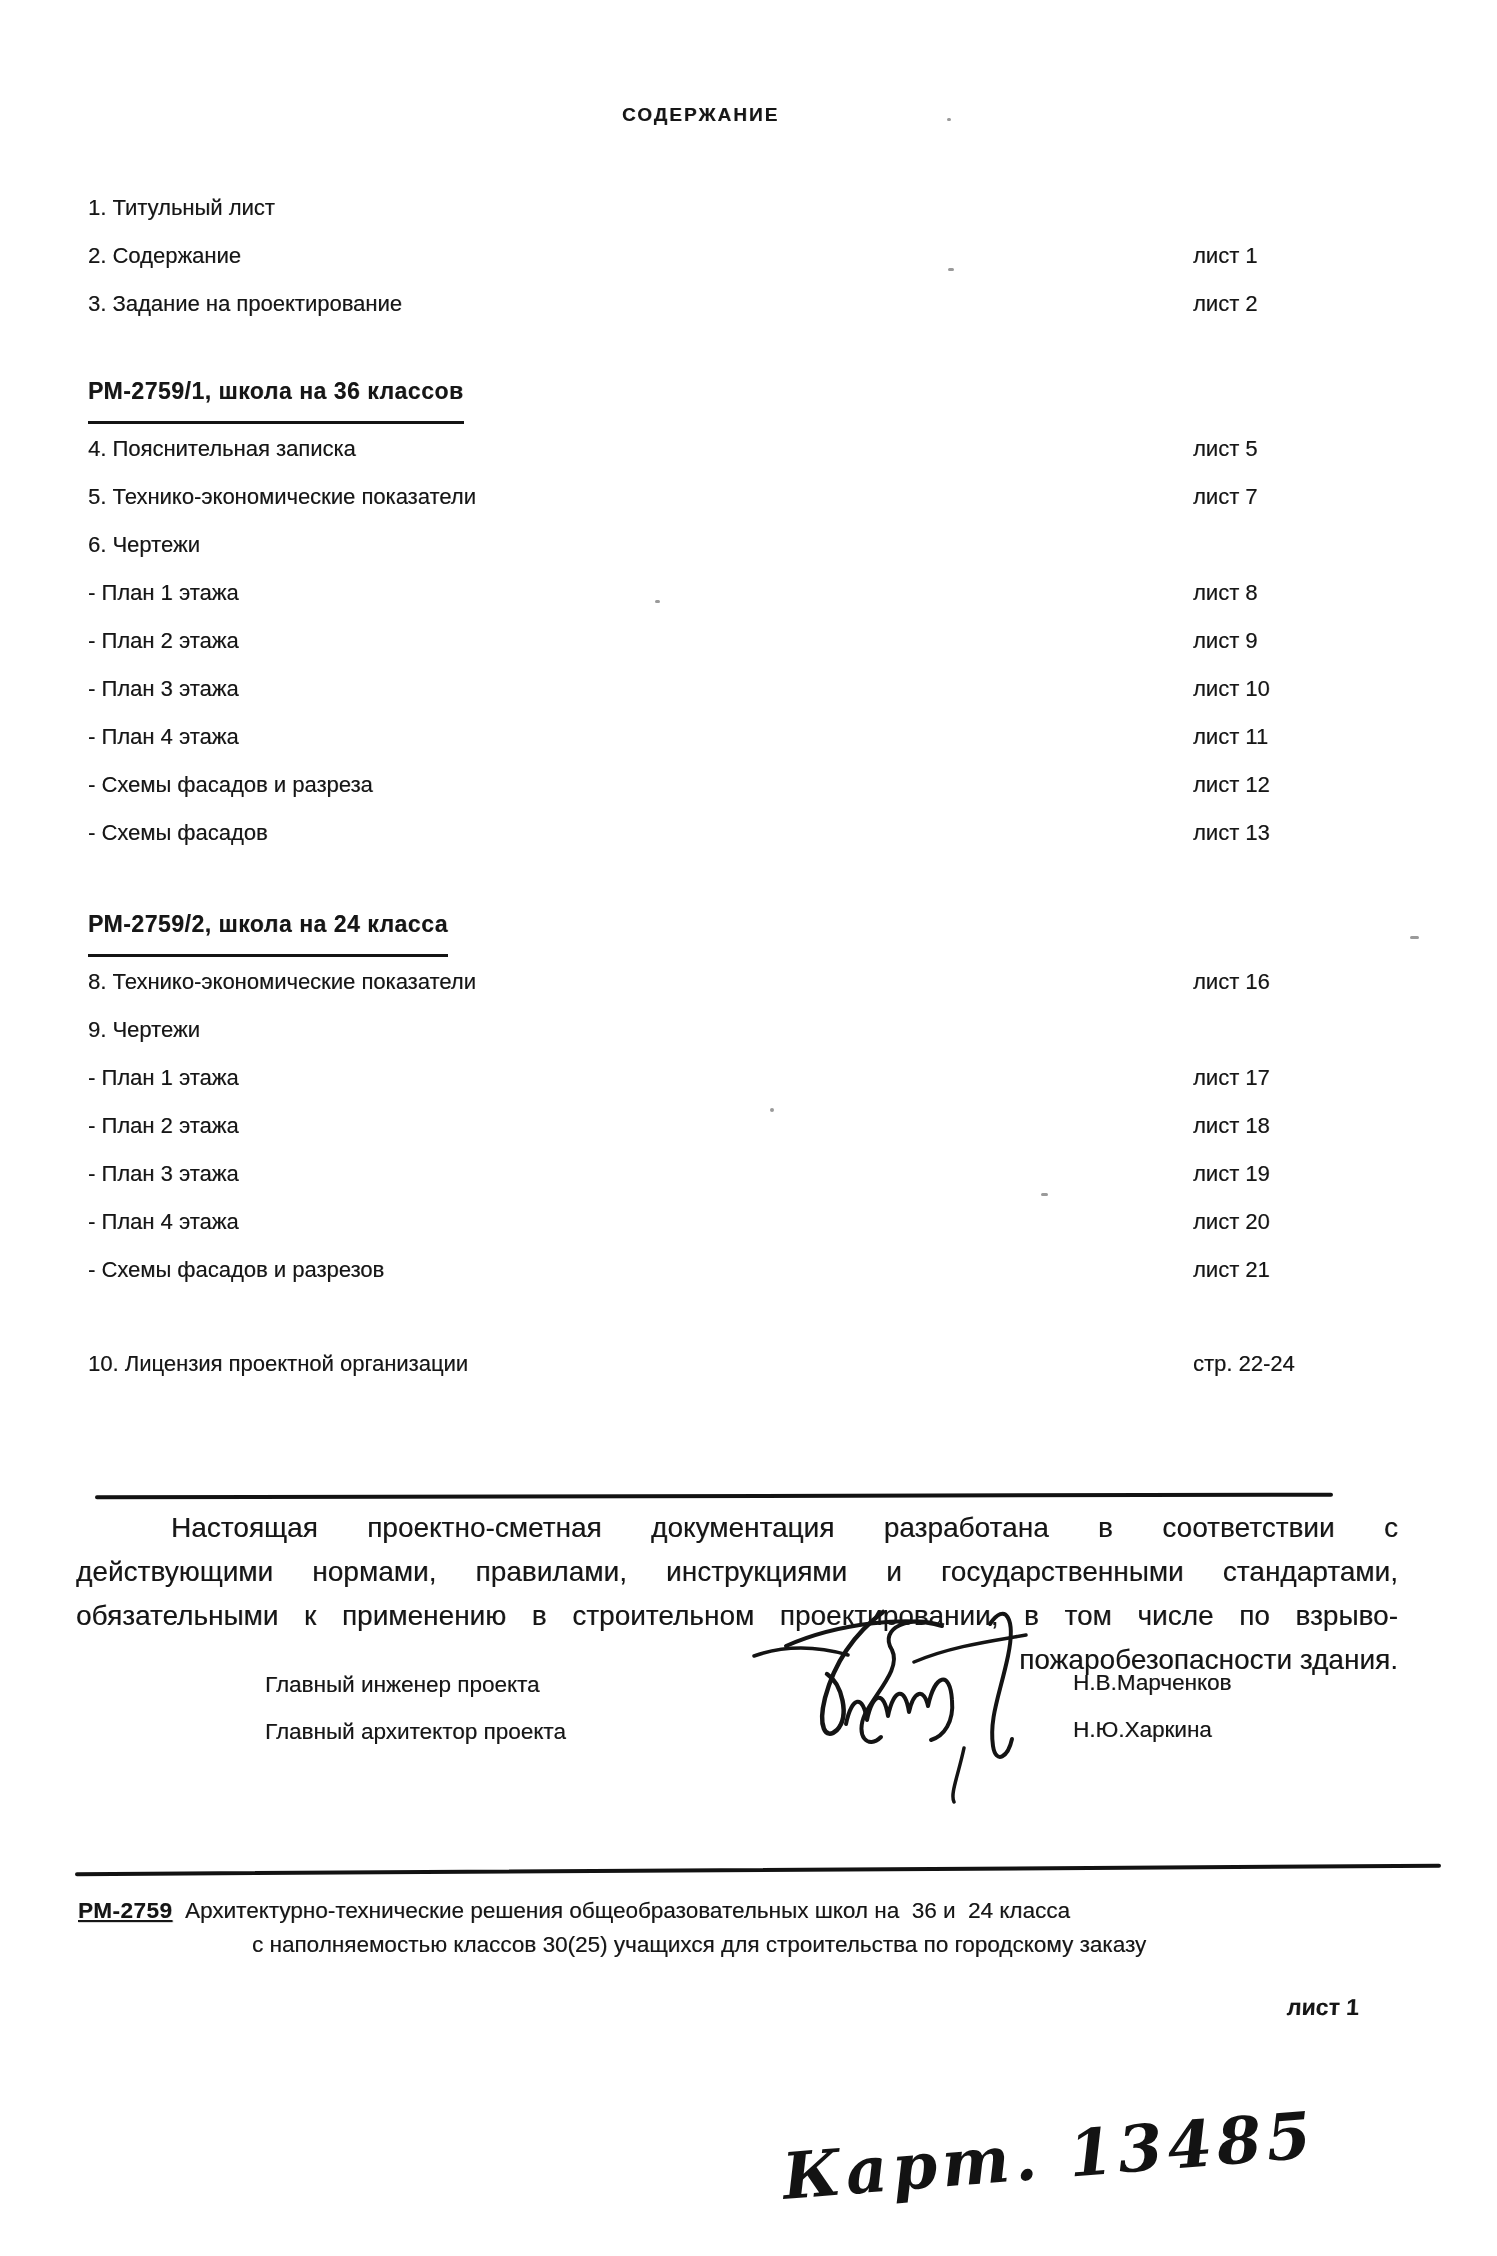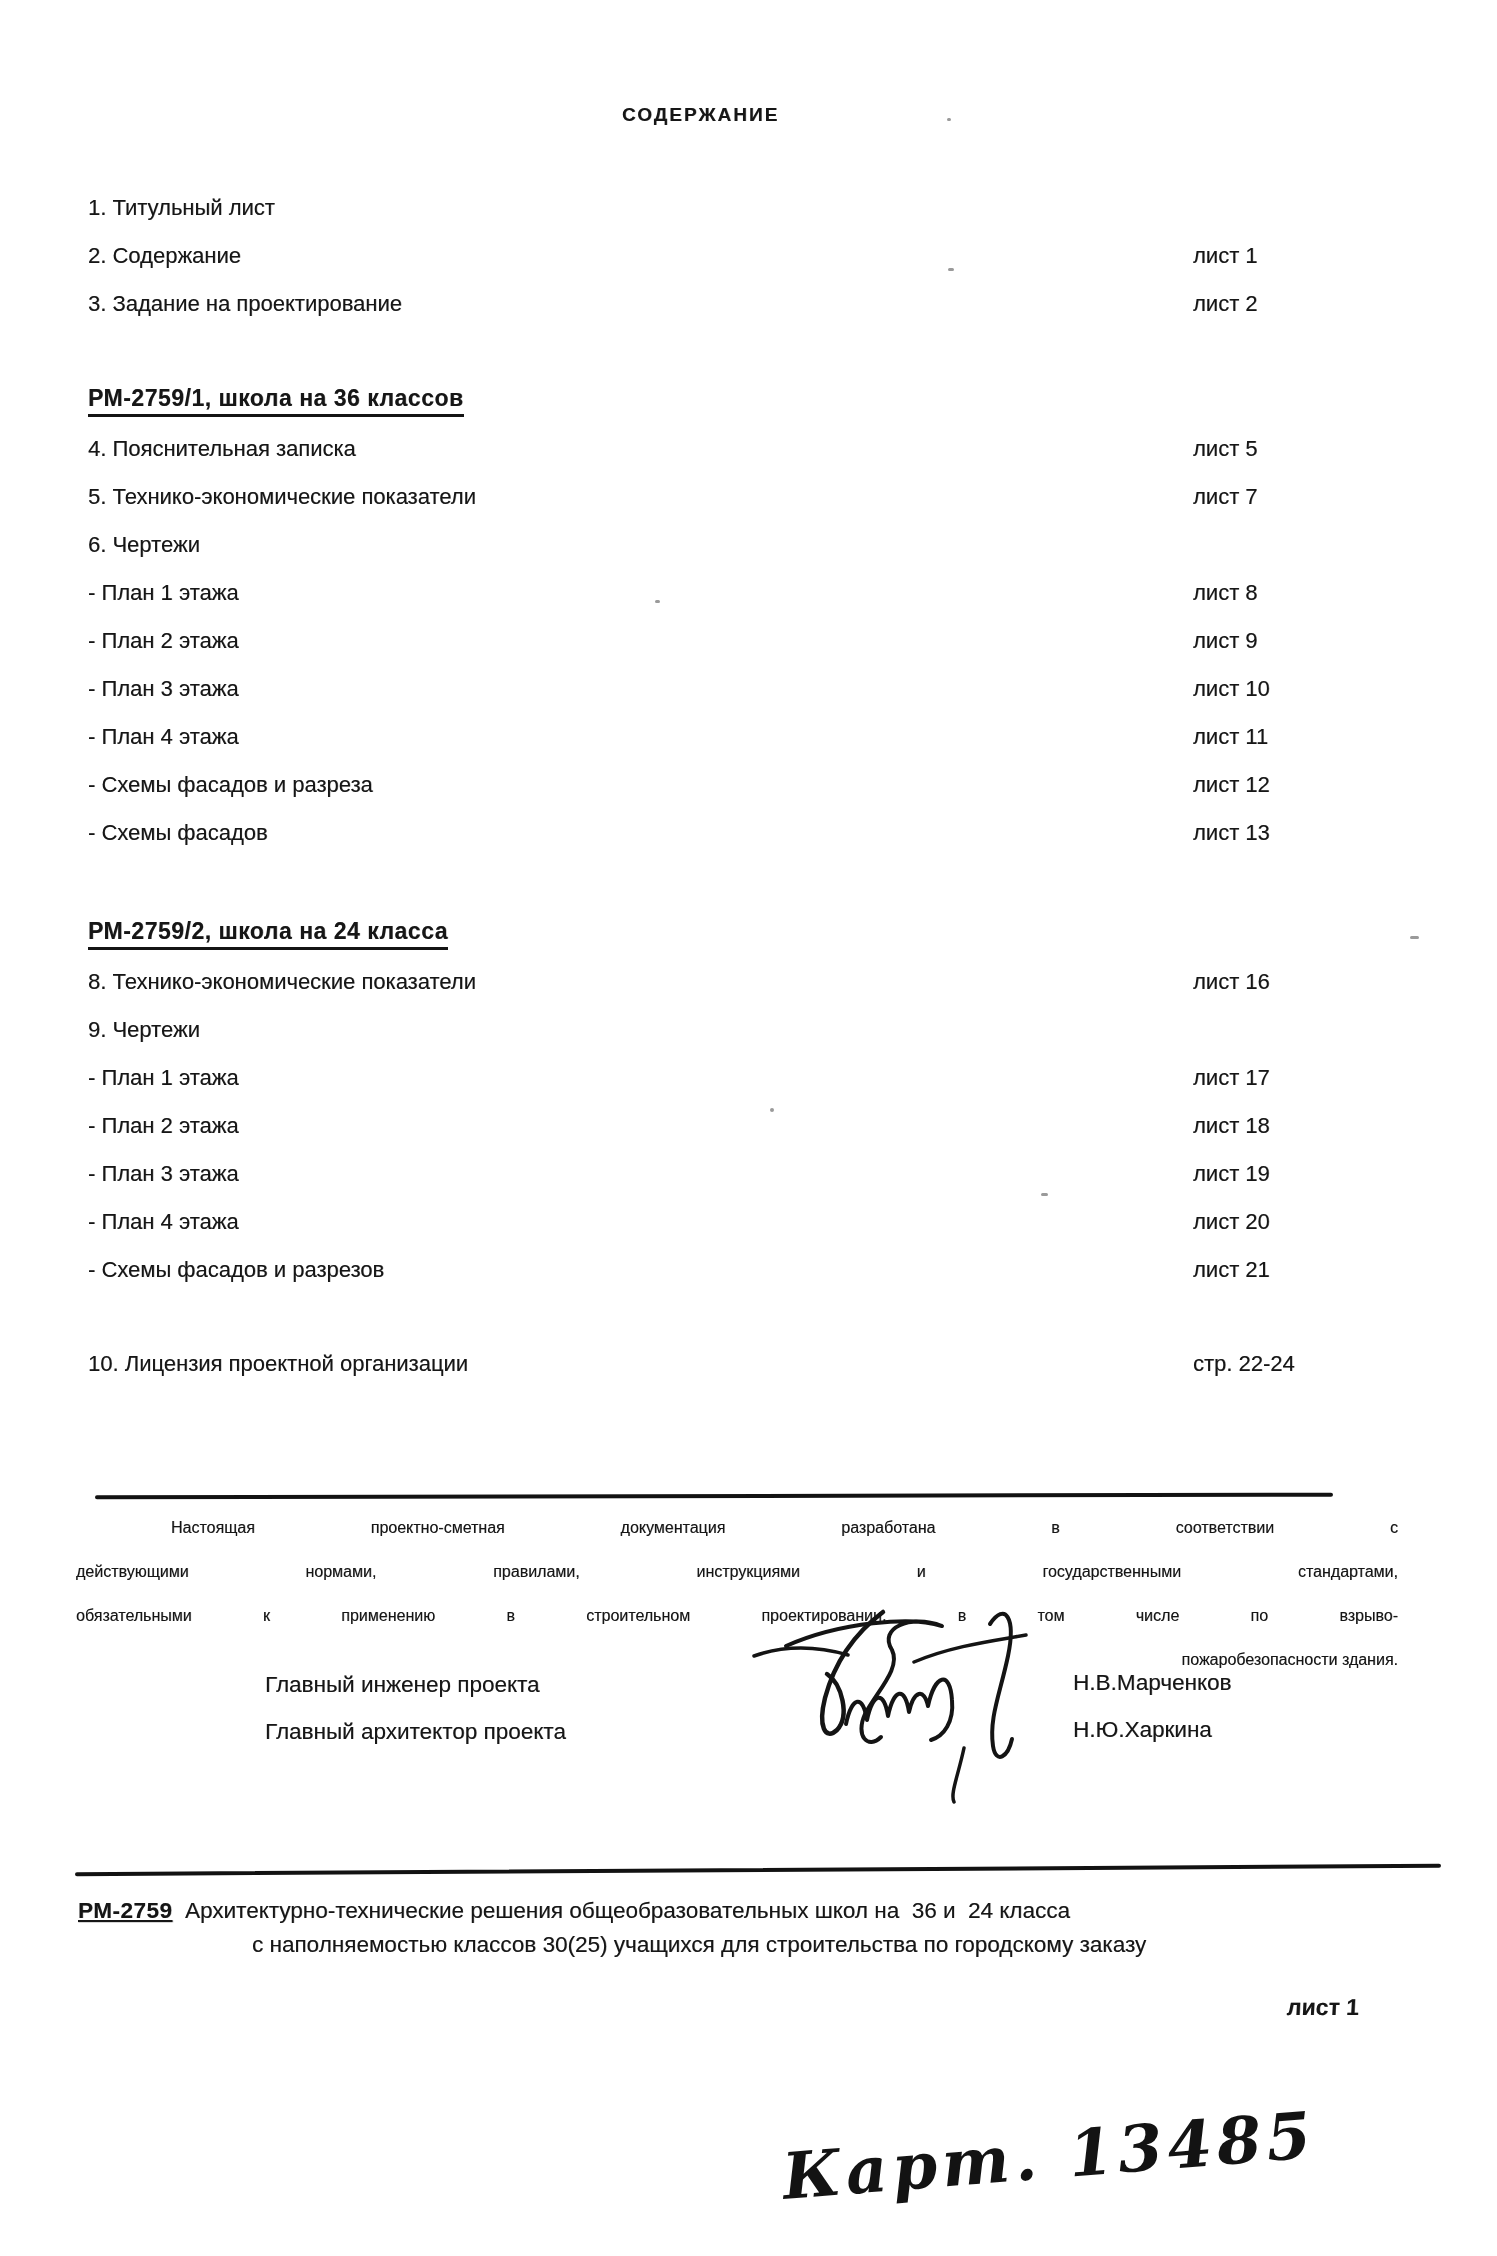--- a/index.html
+++ b/index.html
@@ -21,33 +21,33 @@
   }
 
   
   .toc{ position:absolute; top:184px; left:88px; width:1360px; font-size:22px; }
   .toc-section{ position:relative; }
   .toc-row{ position:relative; height:48px; display:flex; align-items:center; }
   .toc-label{ white-space:pre;text-align:center; }
   .toc-page{ position:absolute; left:1105px; white-space:pre; }
   .toc-heading{ height:48px; margin-top:49px; display:flex; align-items:center;
     font-weight:700; font-size:23px; }
-  .toc-heading .hd{ border-bottom:3px solid #141414; padding-bottom:2px; letter-spacing:0.5px; }
+  .toc-heading .hd{ border-bottom:3px solid #141414; padding-bottom:16px; letter-spacing:0.5px; }
   .toc-section:nth-of-type(3) .toc-heading{ margin-top:53px; }
   .toc-section:nth-of-type(4){ margin-top:46px; }
   .tick{ display:inline-block; margin-left:12px; transform:translateY(-9px) rotate(8deg); }
 
   
   .rule{ position:absolute; background:#121212; height:4px; border-radius:2px; }
   .rule-1{ top:1494px; left:95px; width:1238px; transform:rotate(-0.12deg); }
   .rule-2{ top:1868px; left:75px; width:1366px; transform:rotate(-0.35deg); }
 
   
   .note{ position:absolute; top:1506px; left:76px; width:1322px;
-    font-size:16px; }
+    font-size:28px; }
   .jline{ text-align:justify; line-height:44px; height:44px; overflow:hidden; }
   .jline::after{ content:""; display:inline-block; width:100%; }
   .jline:first-child{ text-indent:95px; }
   .jline.last{ text-align:right; }
   .jline.last::after{ width:0; }
 
   
   .sig{ position:absolute; top:1662px; left:265px; width:1120px; font-size:22.5px; }
   .sig-row{ position:relative; height:47px; }
   .sig-role{ position:absolute; left:0; top:10px; }

